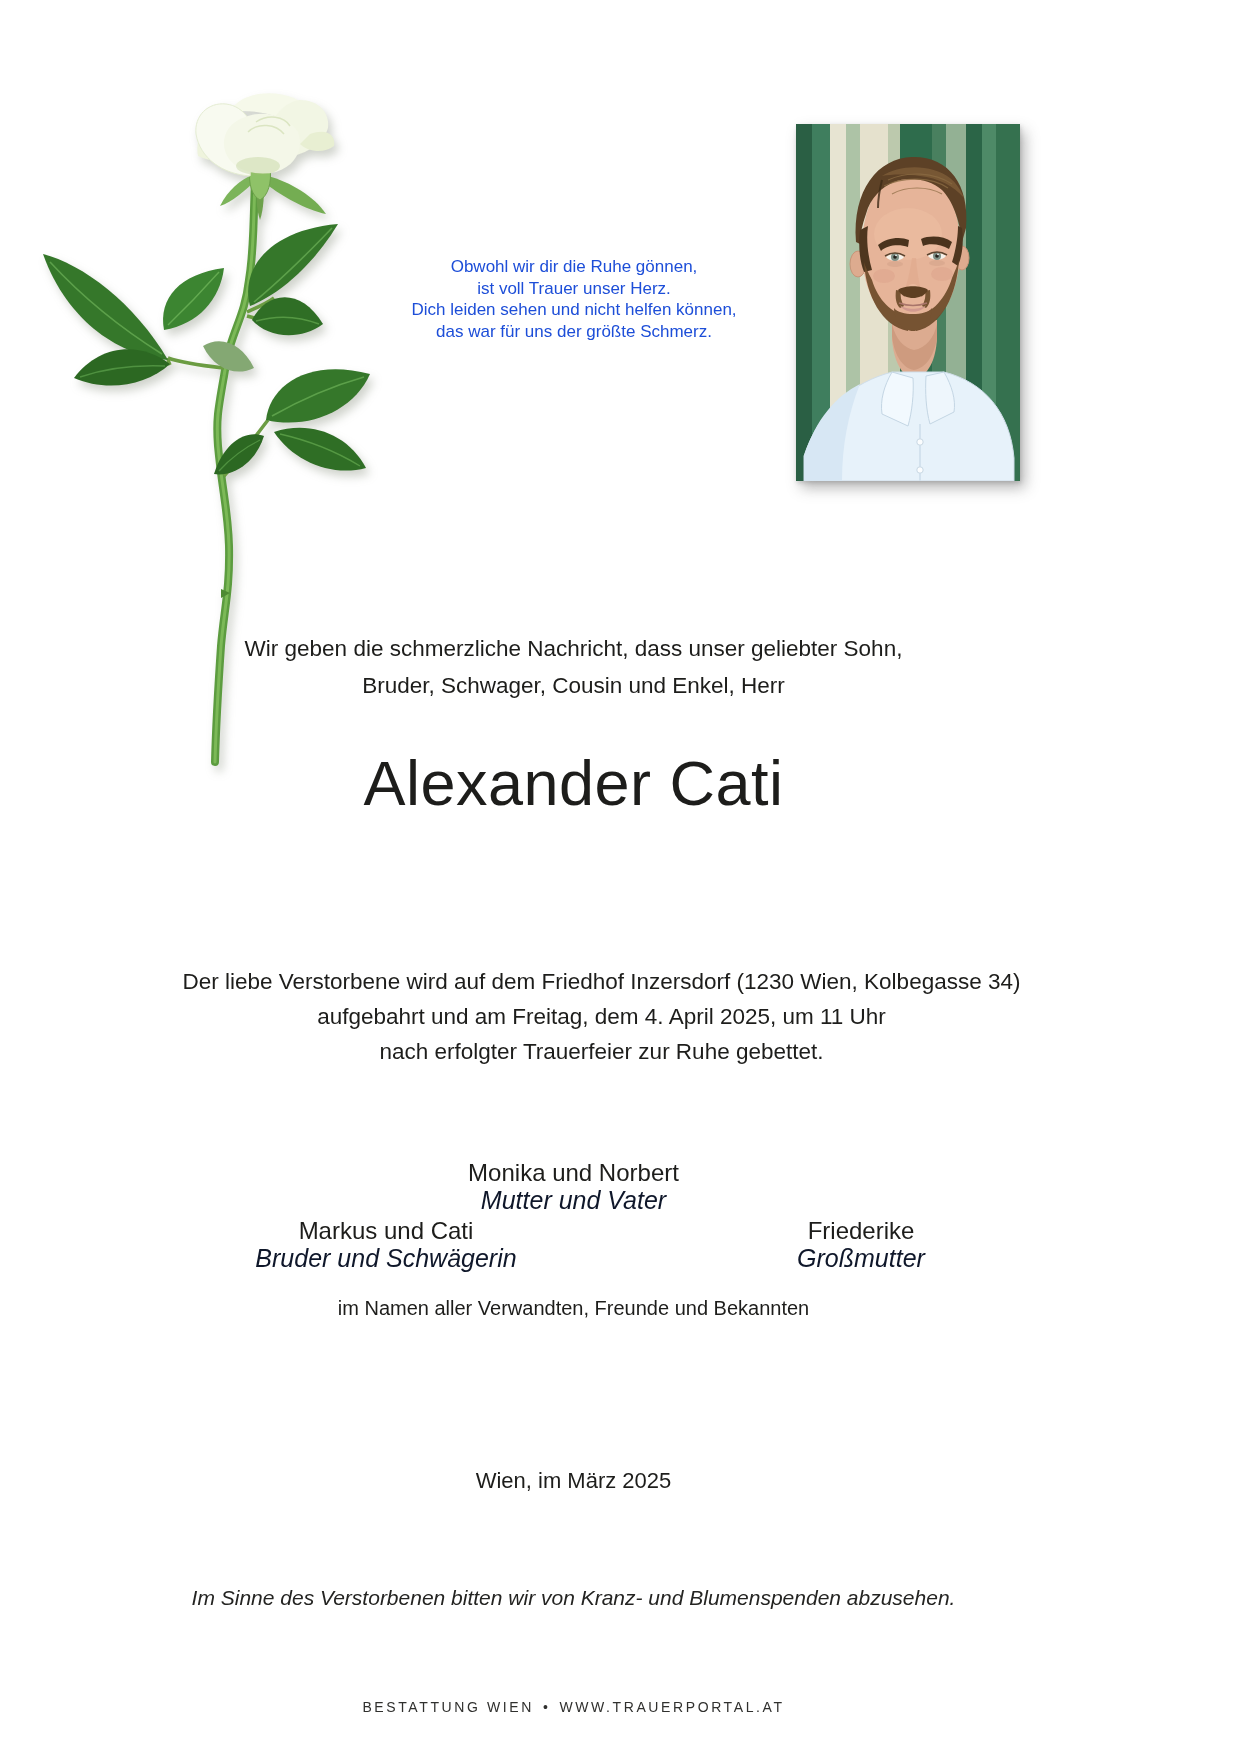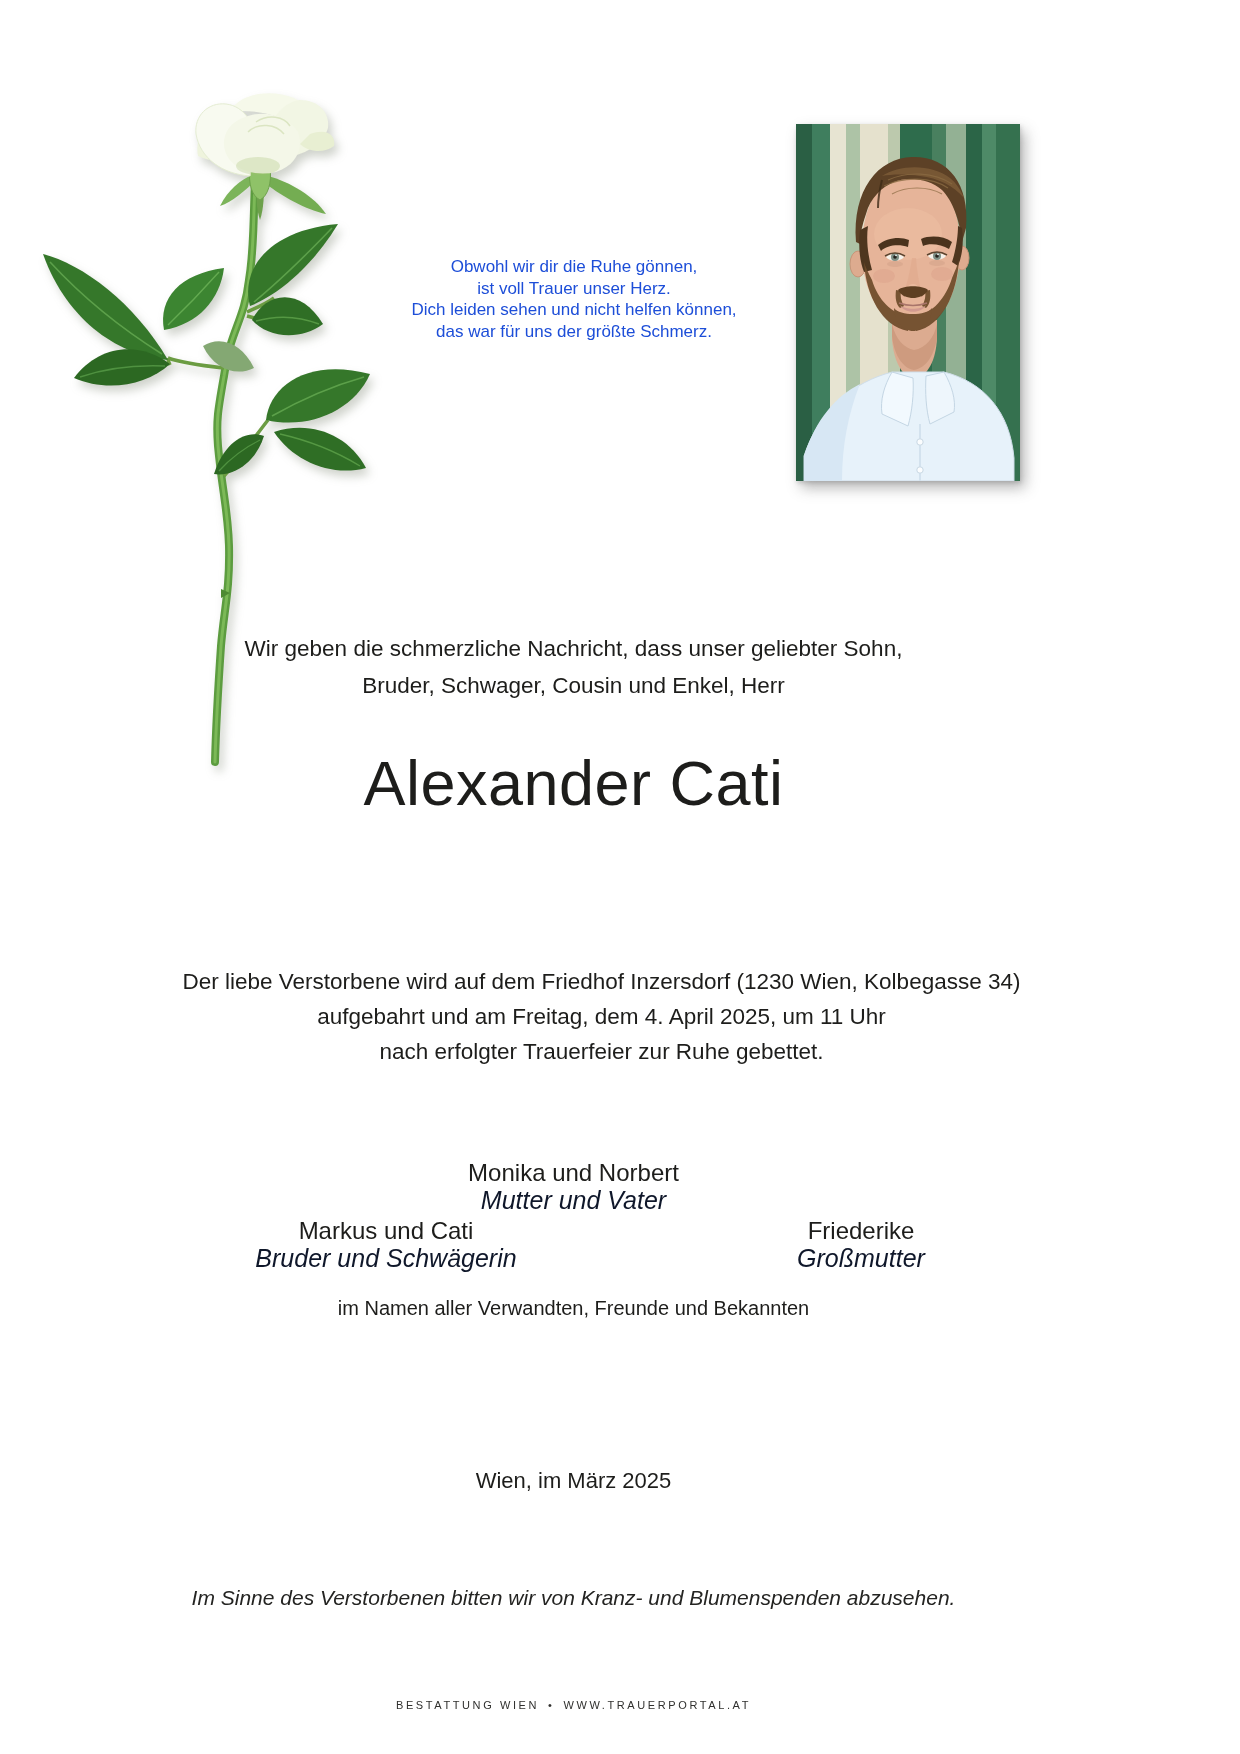--- a/index.html
+++ b/index.html
@@ -31,21 +31,21 @@
   .funeral-details{top:964px;font-size:22.5px;line-height:35px;padding-left:28px;}
   .mourner-names{font-size:24px;line-height:26px;}
   .mourner-relation{font-size:25px;line-height:21px;margin-top:4px;color:#0f172a;font-style:italic;}
   .mourner-primary{top:1160px;}
   .mourner-left{top:1218px;left:186px;width:400px;text-align:center;}
   .mourner-right{top:1218px;left:661px;width:400px;text-align:center;}
   .closing-line{top:1296px;font-size:20px;line-height:24px;}
   .place-date{top:1468px;font-size:22px;}
   .donation-note{top:1586px;font-size:21px;font-style:italic;color:#242422;}
   .footer{
-    top:1699px;font-size:11px;letter-spacing:2.6px;color:#30302e;
+    top:1699px;font-size:14px;letter-spacing:2.6px;color:#30302e;
     font-weight:400;
   }
   .footer .sep{margin:0 9px;}
 </style>
 </head>
 <body>
 
 <div class="page">
 
   <div class="abs rose-wrap">

